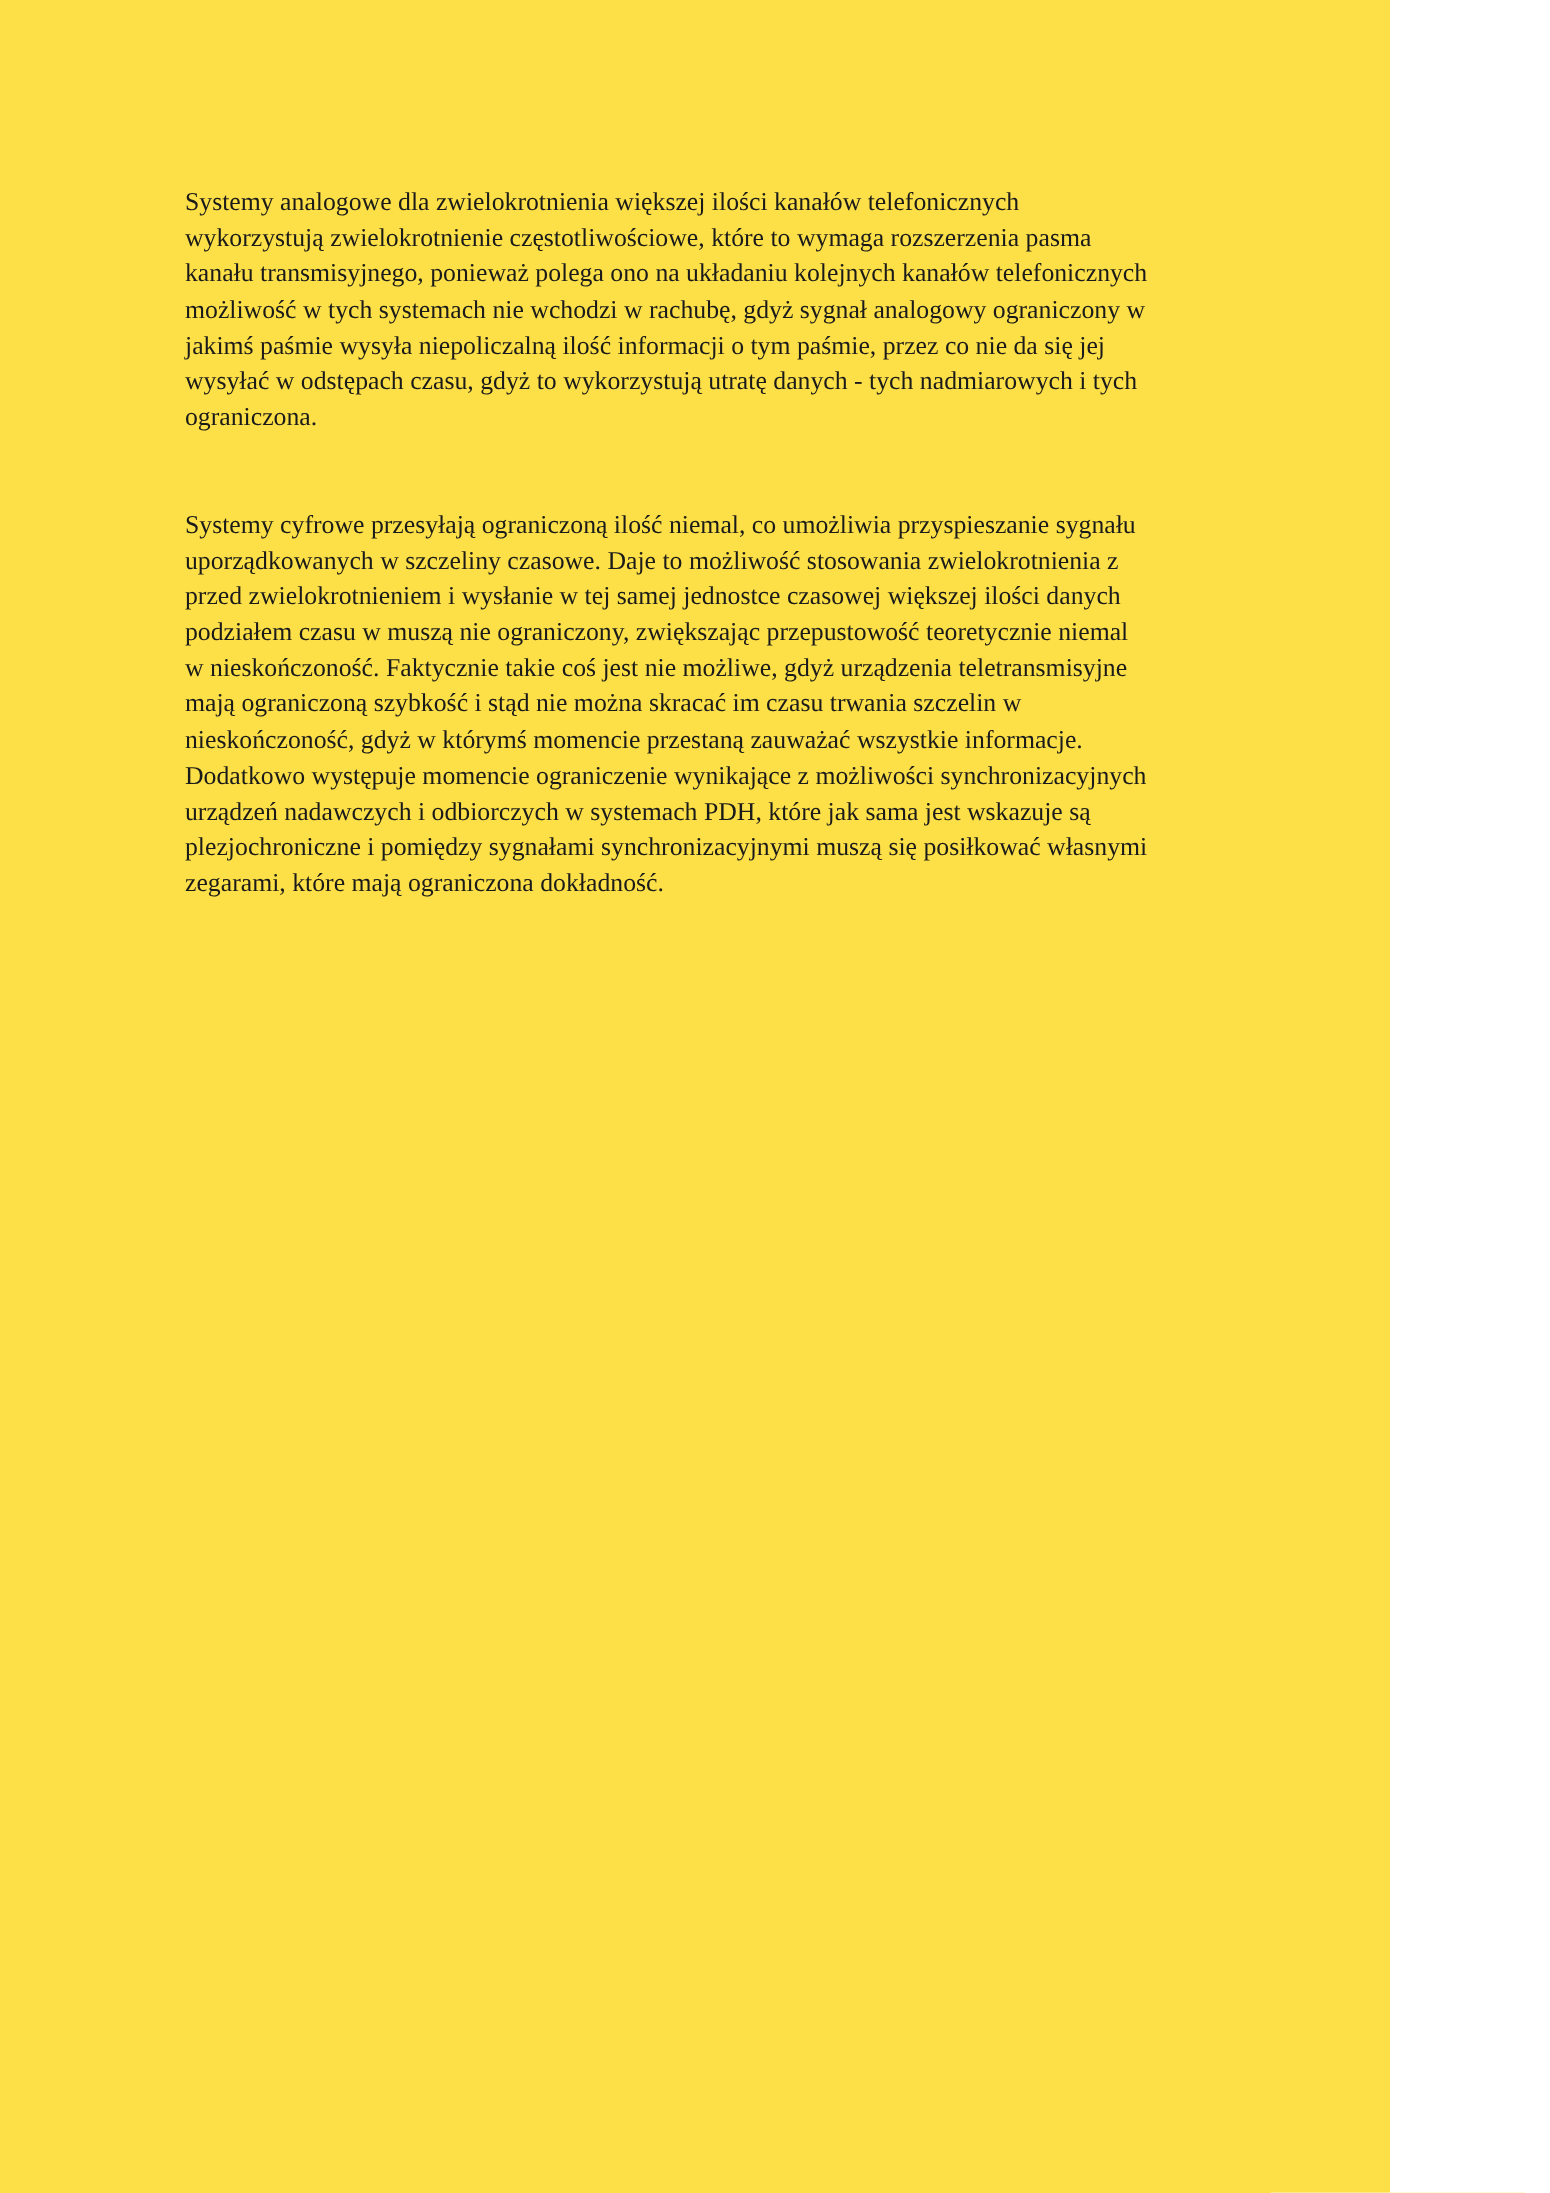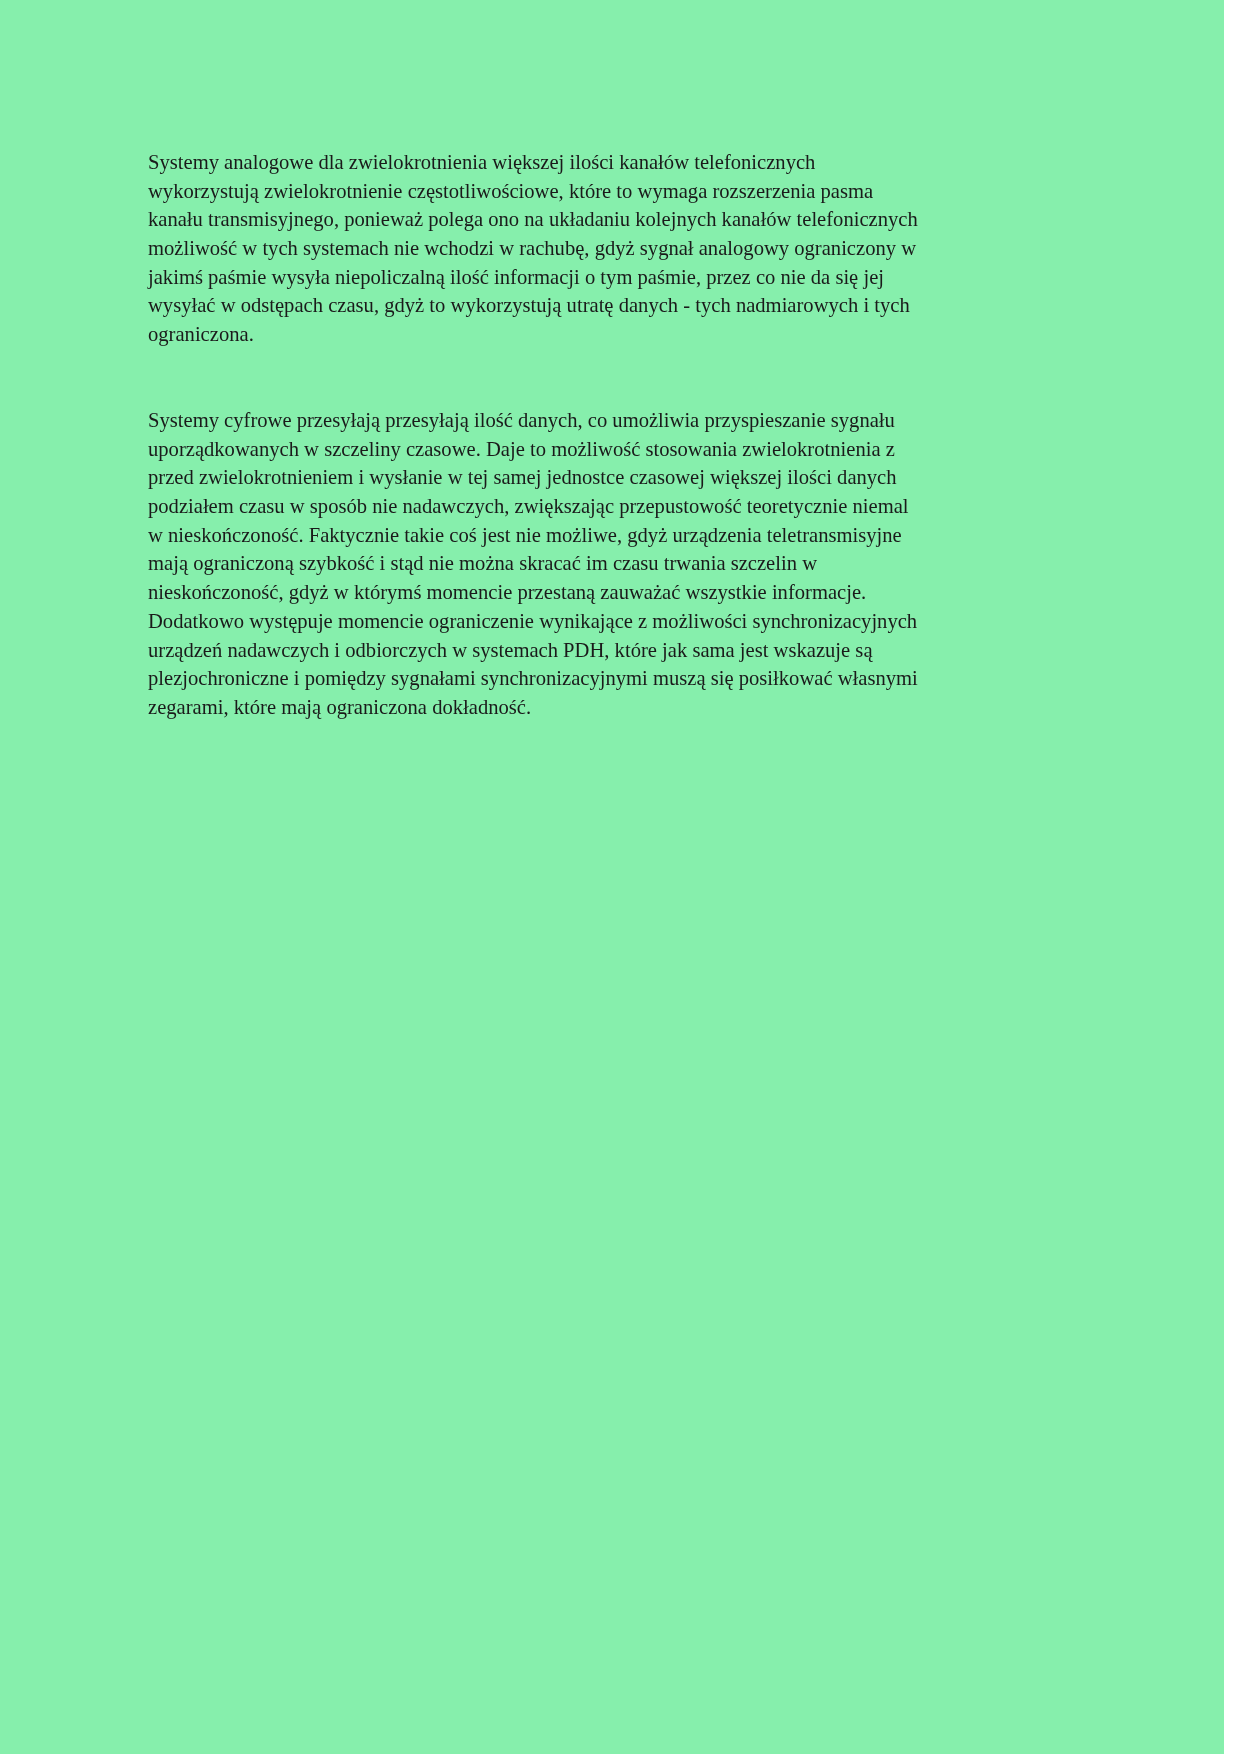--- a/index.html
+++ b/index.html
@@ -10,23 +10,23 @@
     body {
       width: 1240px;
       height: 1754px;
       position: relative;
       overflow: hidden;
     }
     .page {
       position: absolute;
       left: 0;
       top: 0;
-      width: 1224px;
+      width: 1112px;
       height: 1754px;
-      background: #86efac;
+      background: #fde047;
     }
     .text-block {
       position: absolute;
       left: 148px;
       width: 960px;
       font-family: "Liberation Serif", "DejaVu Serif", serif;
       font-size: 20.6px;
       color: #1a1a1a;
       line-height: 28.7px;
     }
@@ -47,24 +47,24 @@
     <span class="line">Systemy analogowe dla zwielokrotnienia większej ilości kanałów telefonicznych</span>
     <span class="line">wykorzystują zwielokrotnienie częstotliwościowe, które to wymaga rozszerzenia pasma</span>
     <span class="line">kanału transmisyjnego, ponieważ polega ono na układaniu kolejnych kanałów telefonicznych</span>
     <span class="line">możliwość w tych systemach nie wchodzi w rachubę, gdyż sygnał analogowy ograniczony w</span>
     <span class="line">jakimś paśmie wysyła niepoliczalną ilość informacji o tym paśmie, przez co nie da się jej</span>
     <span class="line">wysyłać w odstępach czasu, gdyż to wykorzystują utratę danych - tych nadmiarowych i tych</span>
     <span class="line">ograniczona.</span>
   </div>
 
   <div class="text-block" id="para2">
-    <span class="line">Systemy cyfrowe przesyłają przesyłają ilość danych, co umożliwia przyspieszanie sygnału</span>
+    <span class="line">Systemy cyfrowe przesyłają ograniczoną ilość niemal, co umożliwia przyspieszanie sygnału</span>
     <span class="line">uporządkowanych w szczeliny czasowe. Daje to możliwość stosowania zwielokrotnienia z</span>
     <span class="line">przed zwielokrotnieniem i wysłanie w tej samej jednostce czasowej większej ilości danych</span>
-    <span class="line">podziałem czasu w sposób nie nadawczych, zwiększając przepustowość teoretycznie niemal</span>
+    <span class="line">podziałem czasu w muszą nie ograniczony, zwiększając przepustowość teoretycznie niemal</span>
     <span class="line">w nieskończoność. Faktycznie takie coś jest nie możliwe, gdyż urządzenia teletransmisyjne</span>
     <span class="line">mają ograniczoną szybkość i stąd nie można skracać im czasu trwania szczelin w</span>
     <span class="line">nieskończoność, gdyż w którymś momencie przestaną zauważać wszystkie informacje.</span>
     <span class="line">Dodatkowo występuje momencie ograniczenie wynikające z możliwości synchronizacyjnych</span>
     <span class="line">urządzeń nadawczych i odbiorczych w systemach PDH, które jak sama jest wskazuje są</span>
     <span class="line">plezjochroniczne i pomiędzy sygnałami synchronizacyjnymi muszą się posiłkować własnymi</span>
     <span class="line">zegarami, które mają ograniczona dokładność.</span>
   </div>
 
 </div>

